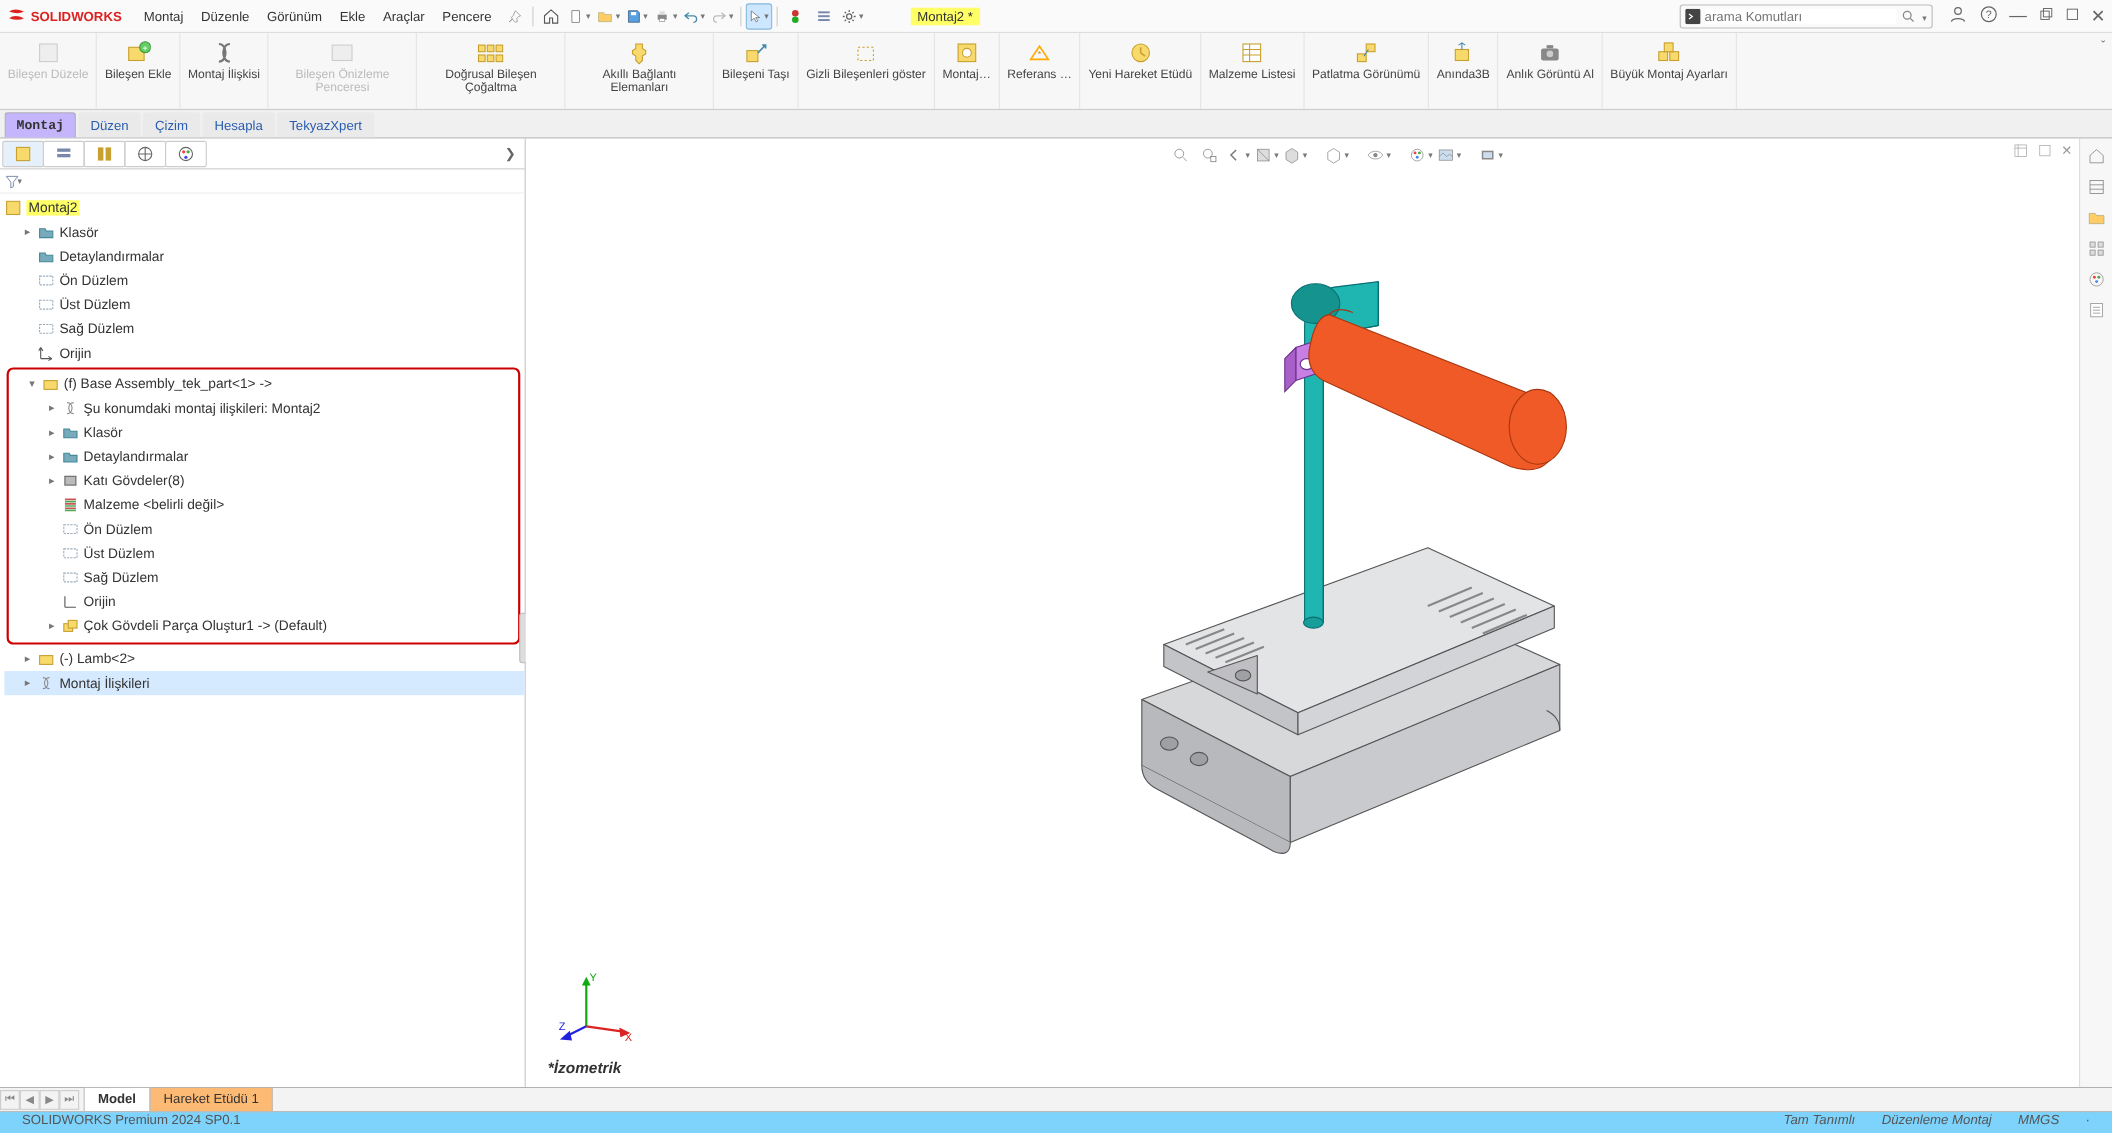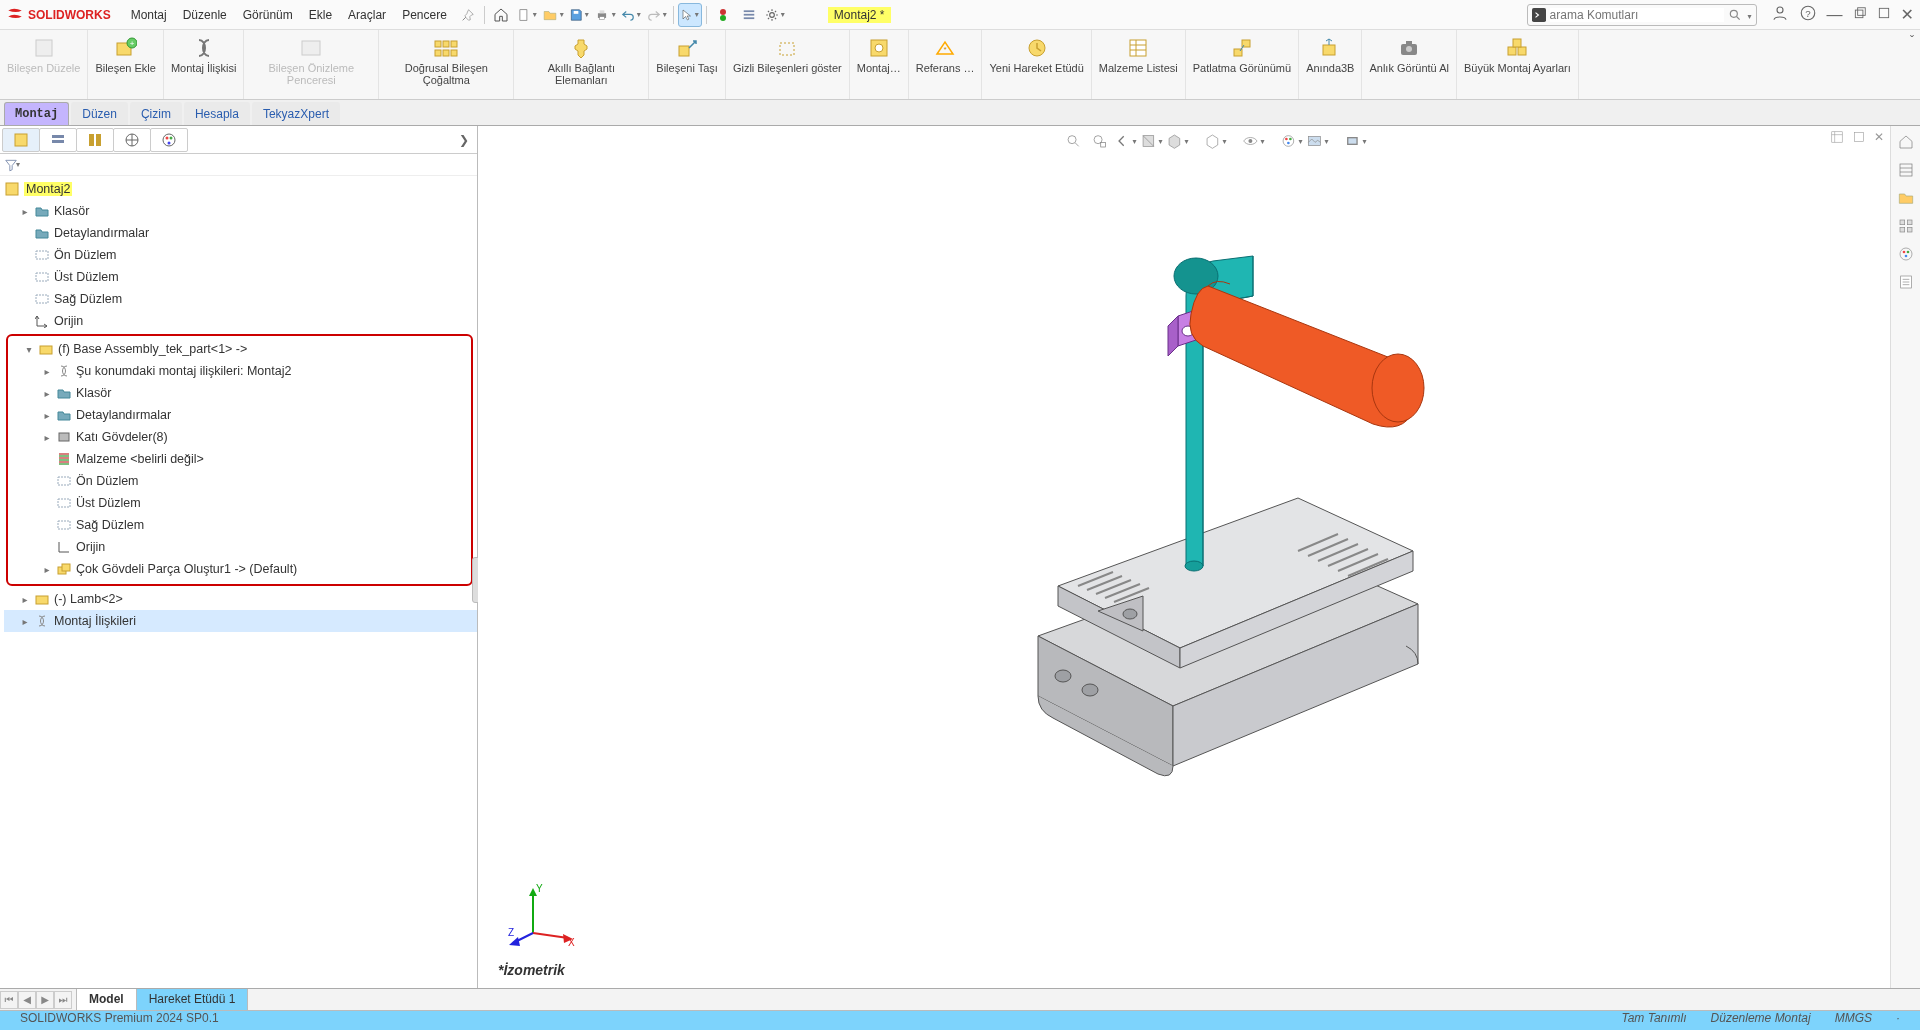--- a/index.html
+++ b/index.html
@@ -62,21 +62,21 @@
   .view-label { position: absolute; bottom: 10px; left: 20px; font-weight: bold; font-style: italic; font-size: 14px; }
 
   
   .right-tb { width: 30px; border-left: 1px solid #ddd; display: flex; flex-direction: column; align-items: center; padding-top: 4px; gap: 4px; background: #f7f7f7; }
   .right-tb .rtb-icon { width: 24px; height: 24px; display: flex; align-items: center; justify-content: center; border-radius: 3px; }
 
   
   .bottom-tabs { height: 22px; border-top: 1px solid #aaa; display: flex; align-items: center; background: #f3f3f3; }
   .bt-nav { display: flex; align-items: center; margin-right: 4px; }
   .bt-nav span { width: 18px; height: 18px; display: flex; align-items: center; justify-content: center; color: #888; border: 1px solid #ccc; font-size: 10px; }
-  .bt-tab { padding: 2px 12px; border: 1px solid #bbb; border-top: none; background: #7dd3fc; margin-right: -1px; height: 22px; display: flex; align-items: center; font-size: 12px; }
+  .bt-tab { padding: 2px 12px; border: 1px solid #bbb; border-top: none; background: #fdba74; margin-right: -1px; height: 22px; display: flex; align-items: center; font-size: 12px; }
   .bt-tab.active { background: #fff; font-weight: bold; }
 
   
   .statusbar { height: 20px; border-top: 1px solid #bbb; display: flex; align-items: flex-start; padding: 0 20px; font-size: 12px; color: #555; background: #7dd3fc; }
   .statusbar .sb-right { margin-left: auto; display: flex; gap: 24px; align-items: center; font-style: italic; }
 
   .chev::after { content: "▾"; font-size: 8px; color: #777; margin-left: 2px; }
 </style>
 </head>
 <body>

